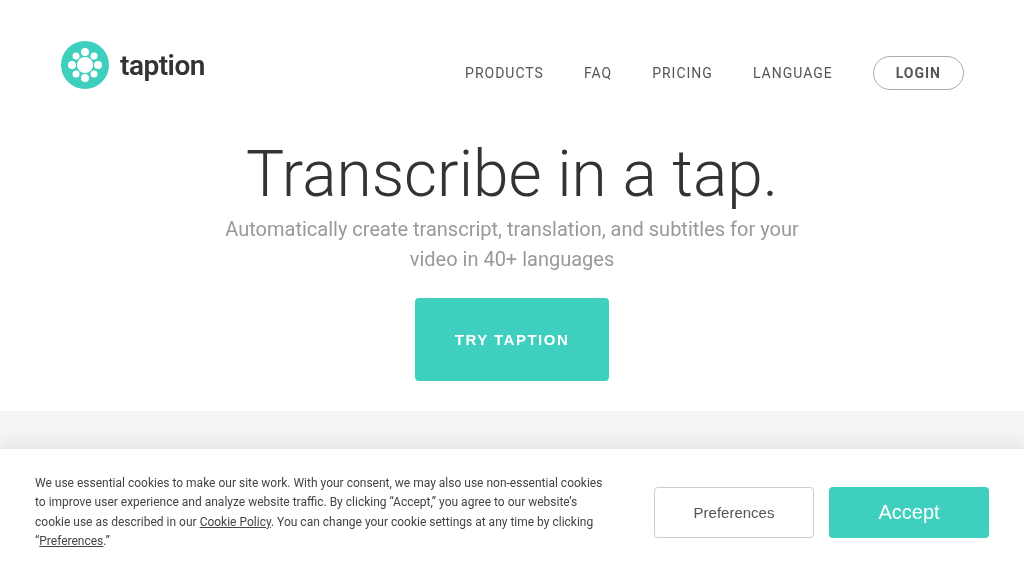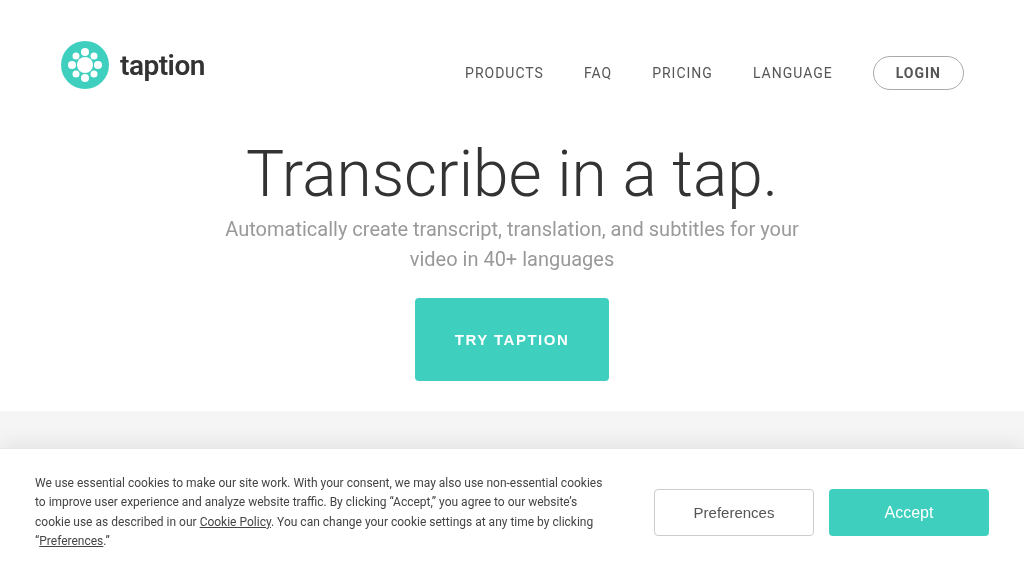--- a/index.html
+++ b/index.html
@@ -165,21 +165,21 @@
       border: 1.5px solid #ccc;
       border-radius: 4px;
       padding: 14px 35px;
       cursor: pointer;
       min-width: 160px;
     }
 
     .btn-accept {
       background: #3ecfbf;
       color: #fff;
-      font-size: 16px;
+      font-size: 20px;
       font-weight: 500;
       border: none;
       border-radius: 4px;
       padding: 14px 35px;
       cursor: pointer;
       min-width: 160px;
     }
   </style>
 </head>
 <body>

